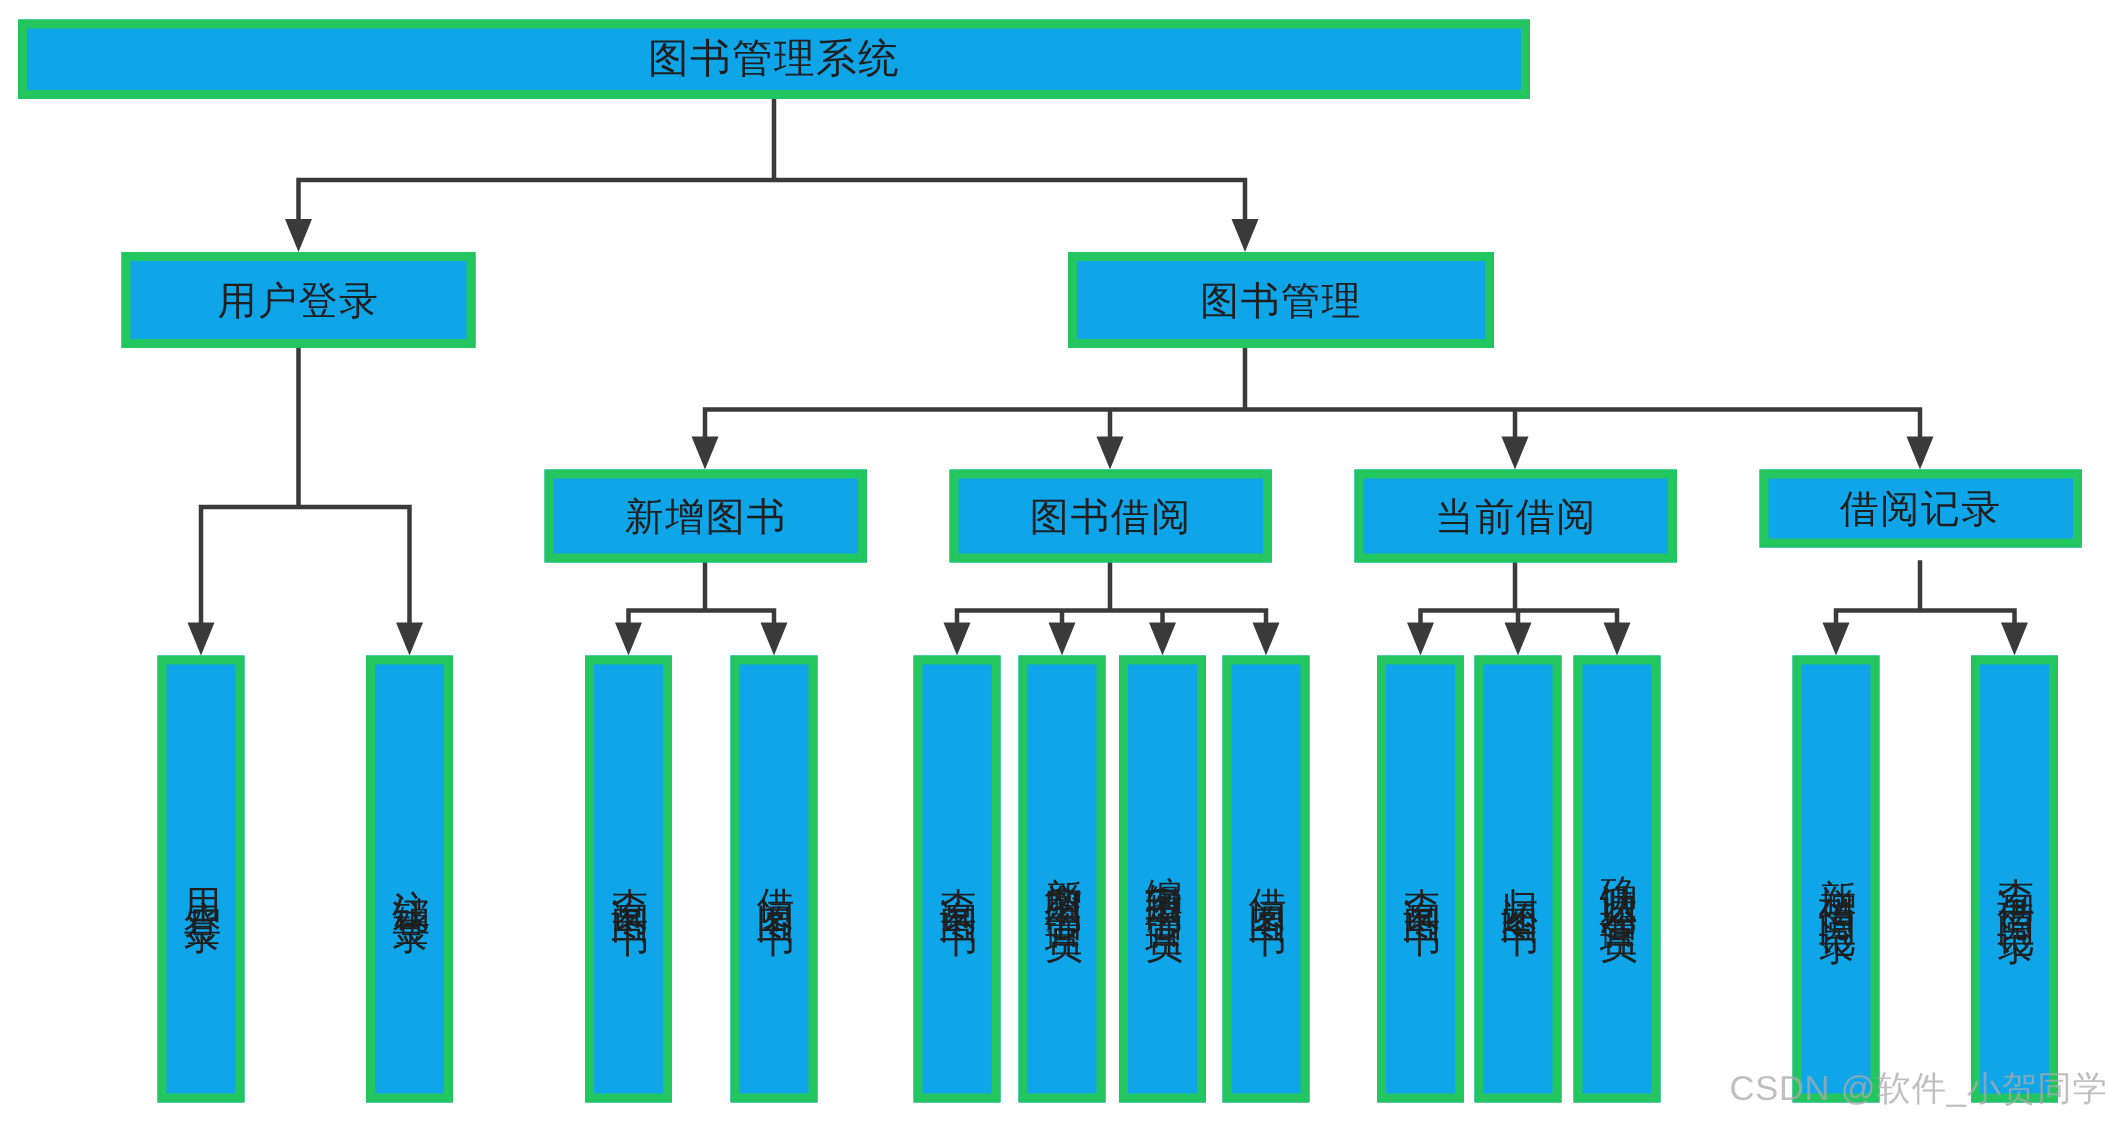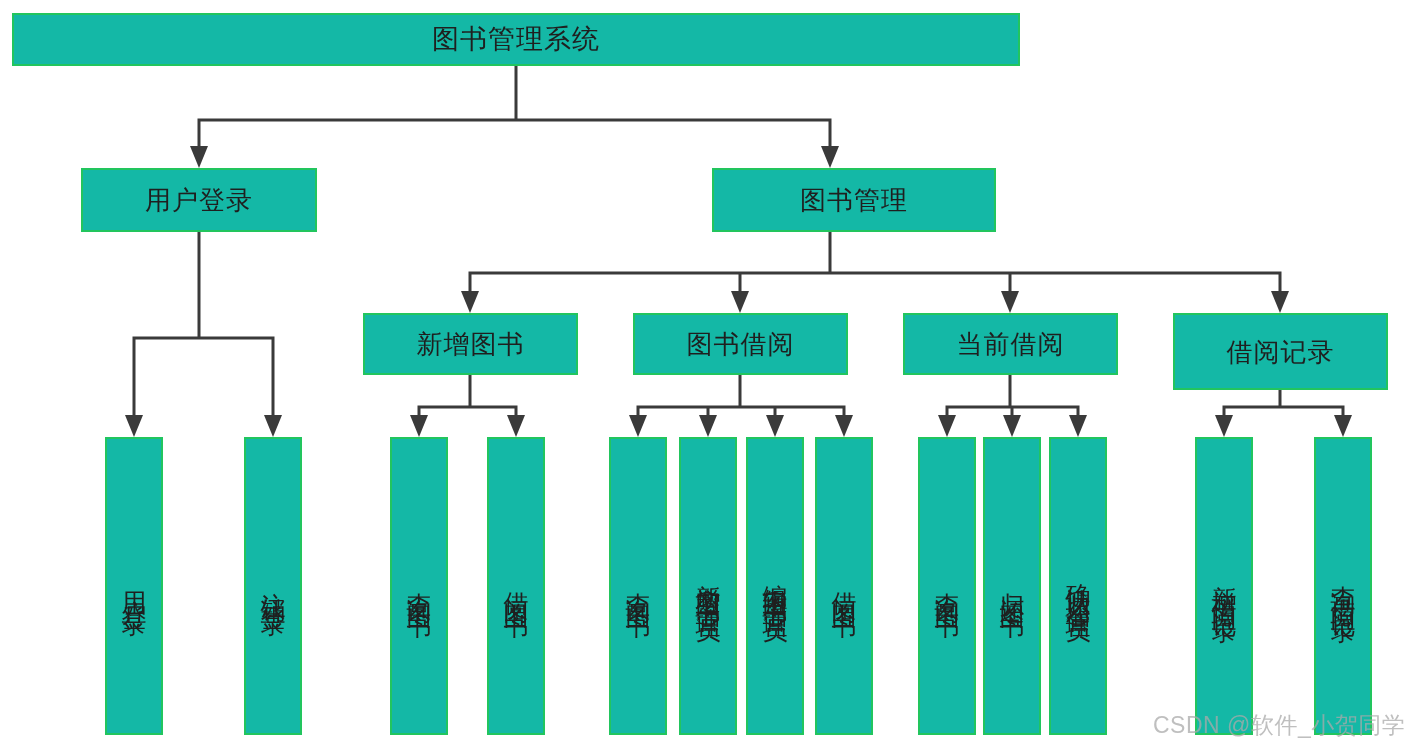--- a/index.html
+++ b/index.html
@@ -17,22 +17,22 @@
   }
   .connectors {
     position: absolute;
     left: 0;
     top: 0;
     z-index: 1;
   }
   .box {
     position: absolute;
     box-sizing: border-box;
-    background: #14b8a6;
-    border: 2px solid #22c55e;
+    background: #0ea5e9;
+    border: 6px solid #22c55e;
     display: flex;
     align-items: center;
     justify-content: center;
     z-index: 2;
     color: #1f1f1f;
     line-height: 1;
   }
   .box.h {
     font-size: 26px;
     letter-spacing: 1px;
@@ -131,21 +131,21 @@
 
   <div class="box h" style="left:363px; top:313px; width:215px; height:62px">
     <span class="lbl">新增图书</span>
   </div>
   <div class="box h" style="left:903px; top:313px; width:215px; height:62px">
     <span class="lbl">当前借阅</span>
   </div>
   <div class="box h" style="left:633px; top:313px; width:215px; height:62px">
     <span class="lbl">图书借阅</span>
   </div>
-  <div class="box h" style="left:1173px; top:313px; width:215px; height:77px">
+  <div class="box h" style="left:1173px; top:313px; width:215px; height:52px">
     <span class="lbl">借阅记录</span>
   </div>
 
   <div class="box v" style="left:105px; top:437px; width:58px; height:298px">
     <span class="lbl">用户登录</span>
   </div>
   <div class="box v" style="left:244px; top:437px; width:58px; height:298px">
     <span class="lbl">注销登录</span>
   </div>
 

